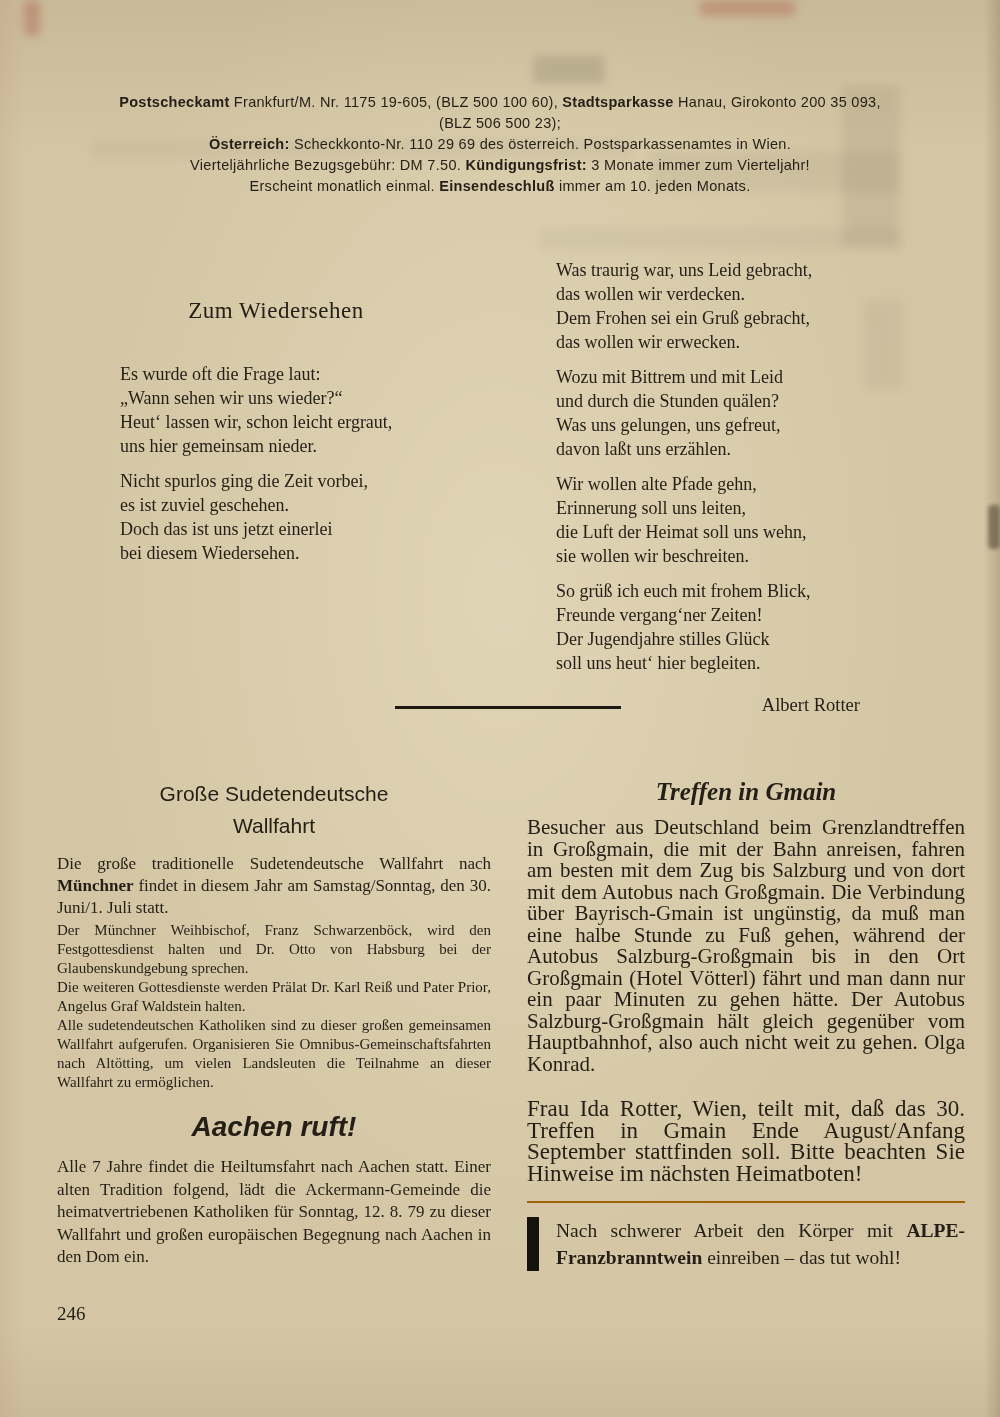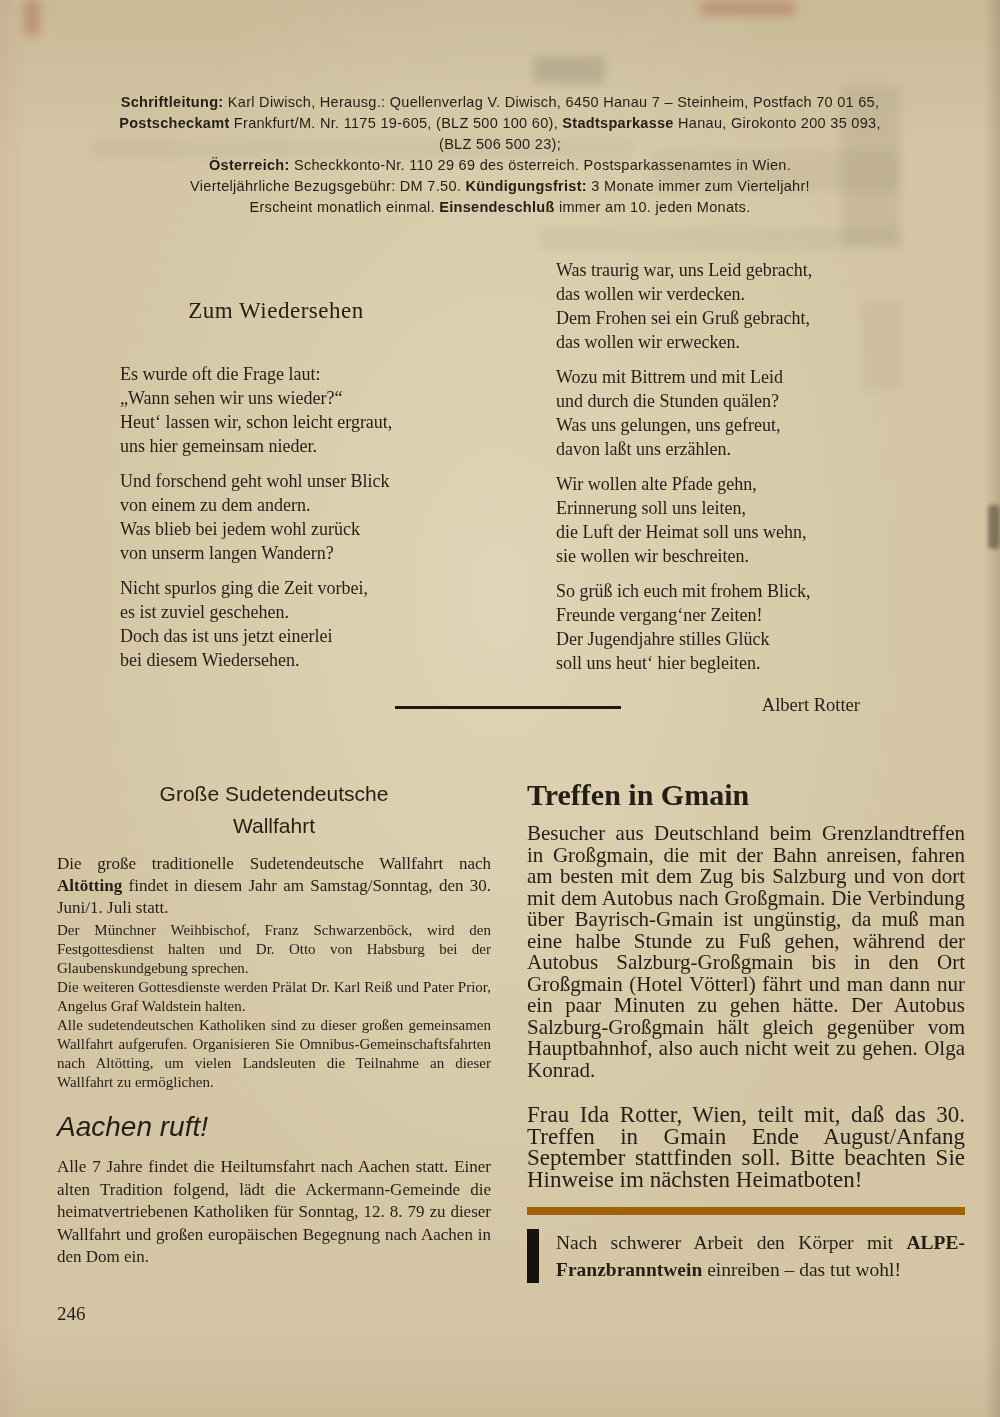--- a/index.html
+++ b/index.html
@@ -80,38 +80,41 @@
     text-align: center;
     white-space: pre-line;
     margin: 0 0 11px 0;
   }
   .para { text-align: justify; hyphens: auto; -webkit-hyphens: auto; }
   .intro { font-size: 17px; line-height: 22px; margin-bottom: 2px; }
   .small-para { font-size: 15px; line-height: 19px; }
   .head-aachen {
     font-family: "Liberation Sans", sans-serif;
     font-style: italic;
-    font-weight: normal;
+    font-weight: bold;
     font-size: 28px;
+    text-align: center;
     margin: 19px 0 13px 0;
   }
   .aachen-body { font-size: 17px; line-height: 22.5px; }
 
   .head-gmain {
     font-weight: bold;
-    font-size: 30px;
+    font-size: 25px;
+    text-align: center;
     margin: 0 0 11px 0;
+    font-style: italic;
   }
   .gmain-body { font-size: 21px; line-height: 21.5px; }
   .gmain-note { font-size: 23px; line-height: 21.5px; margin-top: 23px; }
 
   
   .ad-box {
     margin-top: 17px;
-    border-top: 8px solid #a16207;
+    border-top: 2px solid #a16207;
     padding-top: 14px;
     display: flex;
     align-items: stretch;
   }
   .ad-bar {
     width: 12px;
     background: #15110c;
     margin-right: 17px;
     flex: 0 0 auto;
   }
@@ -137,39 +140,34 @@
   <div class="ghost" style="left:533px; top:56px; width:72px; height:28px; opacity:0.16; filter:blur(4px);"></div>
   <div class="ghost" style="left:842px; top:86px; width:58px; height:160px; opacity:0.09;"></div>
   <div class="ghost" style="left:92px; top:140px; width:540px; height:18px; opacity:0.05;"></div>
   <div class="ghost" style="left:650px; top:150px; width:250px; height:42px; opacity:0.06;"></div>
   <div class="ghost" style="left:540px; top:228px; width:360px; height:22px; opacity:0.05;"></div>
   <div class="ghost" style="left:862px; top:300px; width:40px; height:90px; opacity:0.06;"></div>
   <div class="ghost" style="left:988px; top:505px; width:12px; height:44px; opacity:0.45; filter:blur(2px); background:#2c2418;"></div>
 </div>
 
 <div class="masthead">
-  <div><span class="b">Schriftleitung: </span><span>Karl Diwisch, Herausg.: Quellenverlag V. Diwisch, 6450 Hanau 7 – Steinheim, Postfach 70 01 65,</span></div>
   <div><span class="b">Postscheckamt </span><span>Frankfurt/M. Nr. 1175 19-605, (BLZ 500 100 60), </span><span class="b">Stadtsparkasse </span><span>Hanau, Girokonto 200 35 093,</span></div>
   <div><span>(BLZ 506 500 23);</span></div>
   <div><span class="b">Österreich: </span><span>Scheckkonto-Nr. 110 29 69 des österreich. Postsparkassenamtes in Wien.</span></div>
   <div><span>Vierteljährliche Bezugsgebühr: DM 7.50. </span><span class="b">Kündigungsfrist: </span><span>3 Monate immer zum Vierteljahr!</span></div>
   <div><span>Erscheint monatlich einmal. </span><span class="b">Einsendeschluß </span><span>immer am 10. jeden Monats.</span></div>
 </div>
 
 <div class="poem-title">Zum Wiedersehen</div>
 
 <div class="poem-col left">
   <div class="stanza">Es wurde oft die Frage laut:
 „Wann sehen wir uns wieder?“
 Heut‘ lassen wir, schon leicht ergraut,
 uns hier gemeinsam nieder.</div>
-  <div class="stanza">Und forschend geht wohl unser Blick
-von einem zu dem andern.
-Was blieb bei jedem wohl zurück
-von unserm langen Wandern?</div>
   <div class="stanza">Nicht spurlos ging die Zeit vorbei,
 es ist zuviel geschehen.
 Doch das ist uns jetzt einerlei
 bei diesem Wiedersehen.</div>
 </div>
 
 <div class="poem-col right">
   <div class="stanza">Was traurig war, uns Leid gebracht,
 das wollen wir verdecken.
 Dem Frohen sei ein Gruß gebracht,
@@ -187,21 +185,21 @@
 Der Jugendjahre stilles Glück
 soll uns heut‘ hier begleiten.</div>
   <div class="poem-signature">Albert Rotter</div>
 </div>
 
 <div class="poem-divider"></div>
 
 <div class="col left">
   <div class="head-wallfahrt">Große Sudetendeutsche
 Wallfahrt</div>
-  <div class="para intro"><span>Die große traditionelle Sudetendeutsche Wallfahrt nach </span><span class="b">Altötting</span><span> findet in diesem Jahr am Samstag/Sonntag, den 30. Juni/1. Juli statt.</span></div>
+  <div class="para intro"><span>Die große traditionelle Sudetendeutsche Wallfahrt nach </span><span class="b">Münchner</span><span> findet in diesem Jahr am Samstag/Sonntag, den 30. Juni/1. Juli statt.</span></div>
   <div class="para small-para">Der Münchner Weihbischof, Franz Schwarzenböck, wird den Festgottesdienst halten und Dr. Otto von Habsburg bei der Glaubenskundgebung sprechen.</div>
   <div class="para small-para">Die weiteren Gottesdienste werden Prälat Dr. Karl Reiß und Pater Prior, Angelus Graf Waldstein halten.</div>
   <div class="para small-para">Alle sudetendeutschen Katholiken sind zu dieser großen gemeinsamen Wallfahrt aufgerufen. Organisieren Sie Omnibus-Gemeinschaftsfahrten nach Altötting, um vielen Landsleuten die Teilnahme an dieser Wallfahrt zu ermöglichen.</div>
 
   <div class="head-aachen">Aachen ruft!</div>
   <div class="para aachen-body">Alle 7 Jahre findet die Heiltumsfahrt nach Aachen statt. Einer alten Tradition folgend, lädt die Ackermann-Gemeinde die heimatvertriebenen Katholiken für Sonntag, 12. 8. 79 zu dieser Wallfahrt und großen europäischen Begegnung nach Aachen in den Dom ein.</div>
 </div>
 
 <div class="col right">
   <div class="head-gmain">Treffen in Gmain</div>

